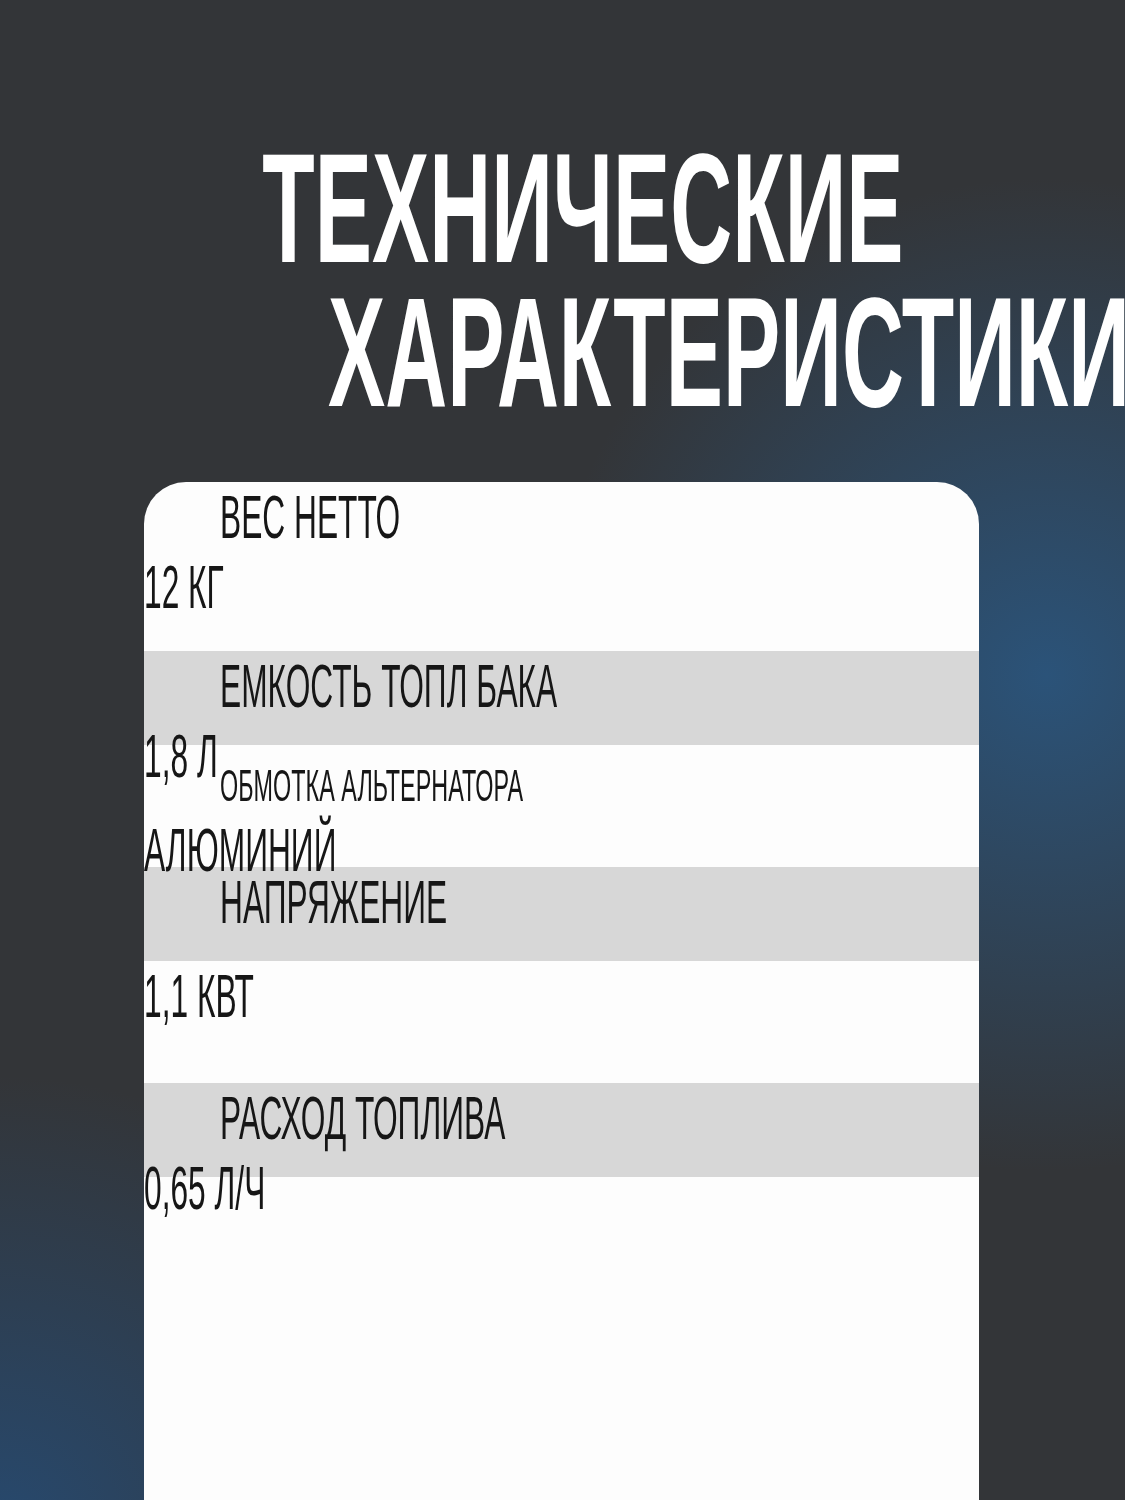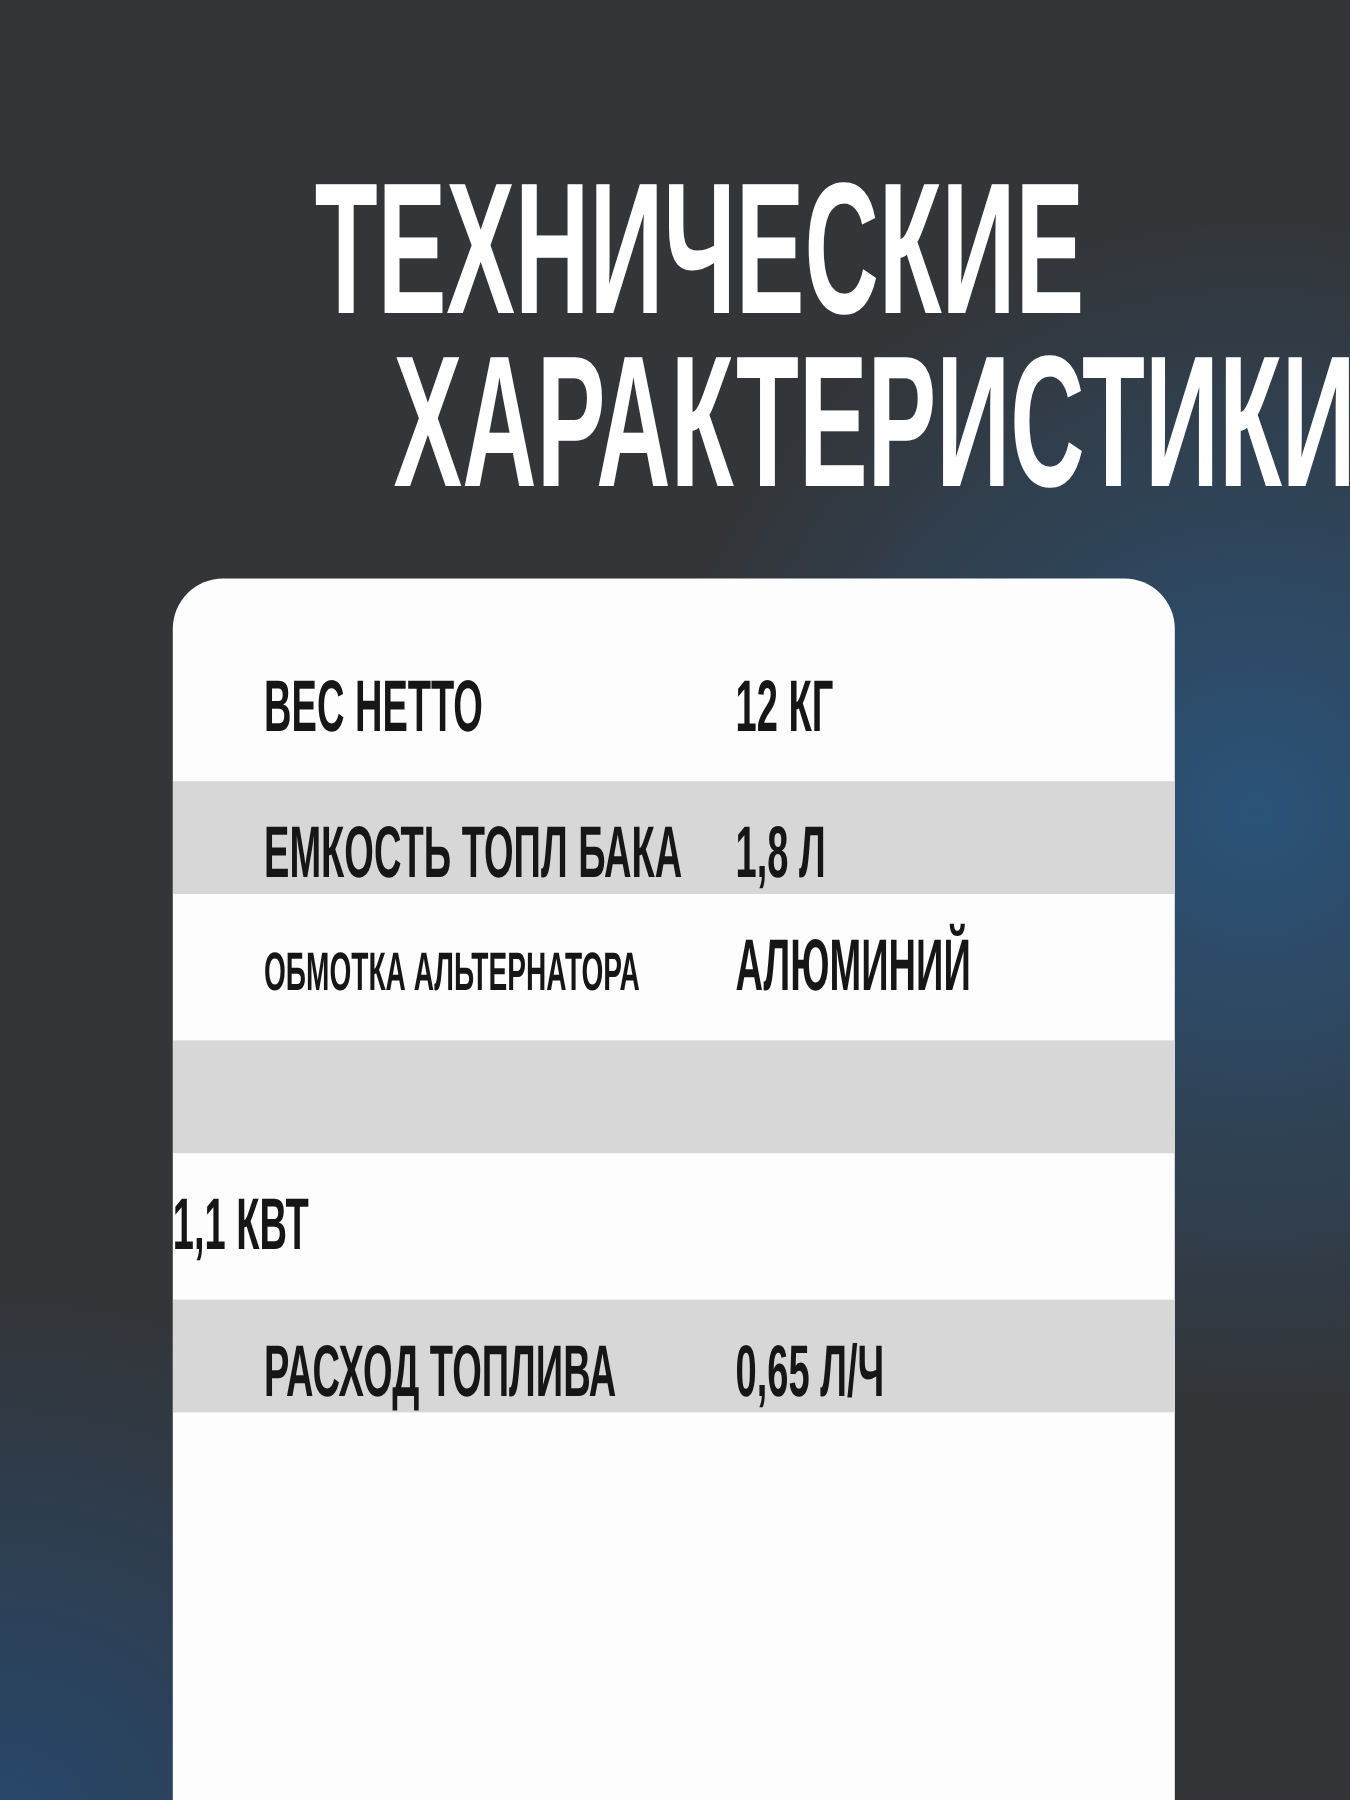--- a/index.html
+++ b/index.html
@@ -40,25 +40,26 @@
     top: 482px;
     width: 835px;
     height: 1018px;
     background: var(--card, #fdfdfd);
     border-radius: 42px 42px 0 0;
     overflow: hidden;
   }
 
   .spec-row {
     display: flex;
-    align-items: flex-end;
+    align-items: flex-start;
     height: 94px;
     color: var(--text, #161616);
-    font-weight: 700;
+    font-weight: 400;
     font-size: 61px;
+    flex-direction: column;
   }
   .spec-row.first { height: 141px; }
   .spec-row.striped { background: var(--stripe, #d7d7d7); margin-top: 28px; }
 
   .cell { overflow: visible; }
   .cell.label { flex: none; width: 393px; padding-left: 76px; }
   .cell.value { flex: 1; }
   .cell .tx {
     display: inline-block;
     transform: scaleX(0.52);
@@ -104,20 +105,23 @@
       <div class="spec-row label-sm">
         <div class="cell label">
           <span class="tx">ОБМОТКА АЛЬТЕРНАТОРА</span>
         </div>
         <div class="cell value">
           <span class="tx">АЛЮМИНИЙ</span>
         </div>
       </div>
 
       <div class="spec-row striped">
+        <div class="cell label">
+          <span class="tx">НАПРЯЖЕНИЕ</span>
+        </div>
       </div>
 
       <div class="spec-row">
         <div class="cell value">
           <span class="tx">1,1 КВТ</span>
         </div>
       </div>
 
       <div class="spec-row striped">
         <div class="cell label">

